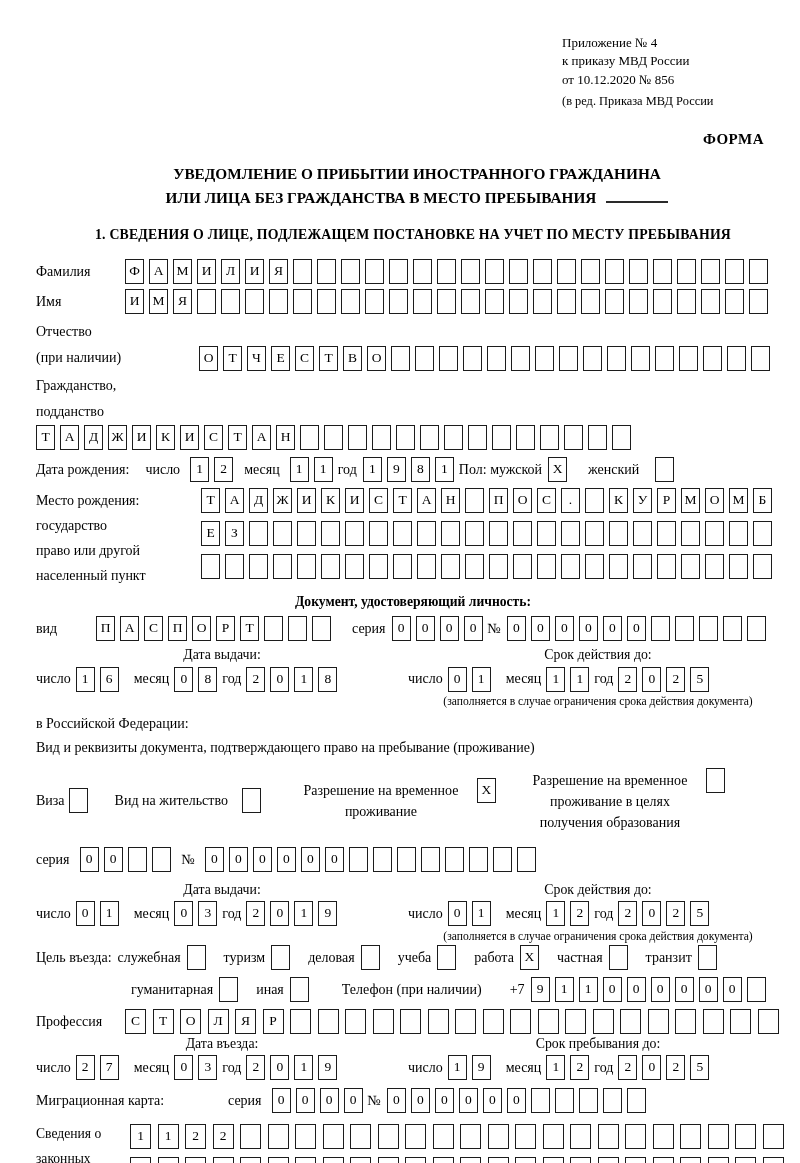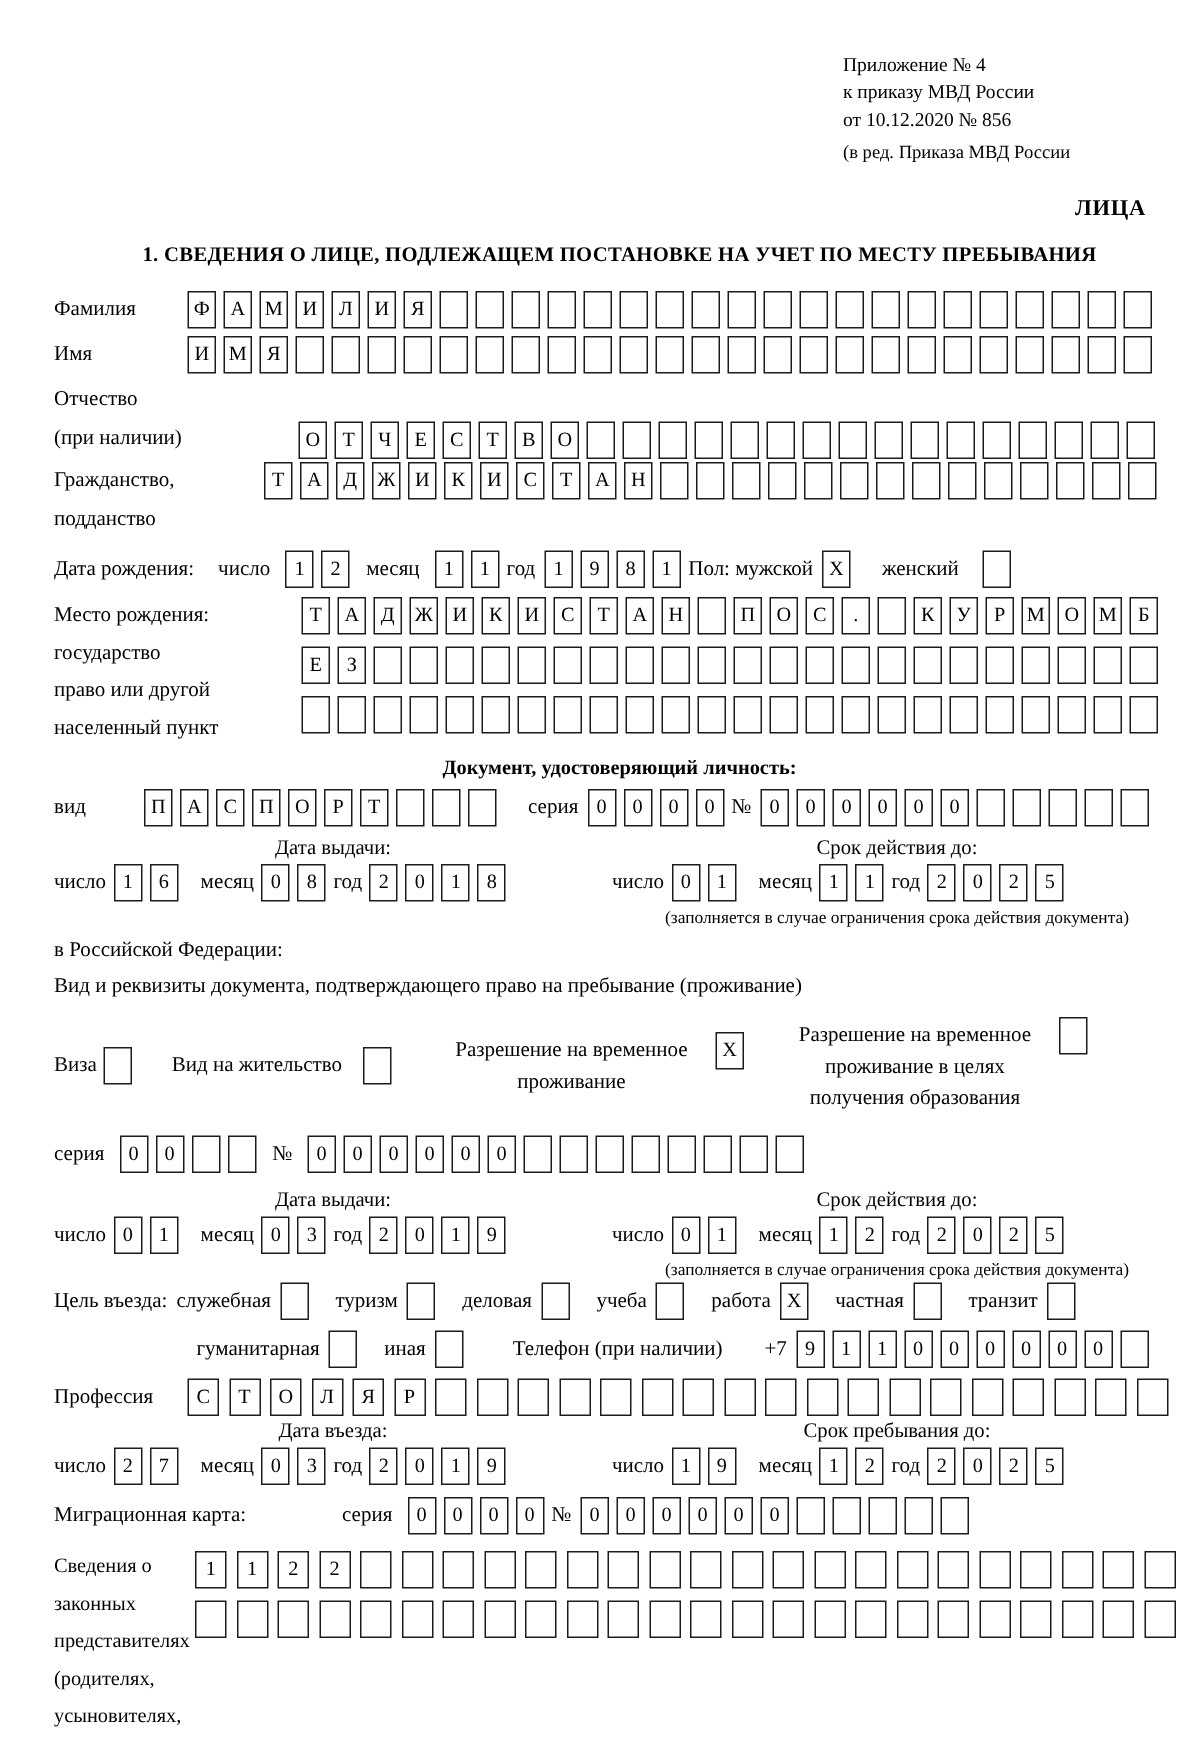--- a/index.html
+++ b/index.html
@@ -81,22 +81,26 @@
 <div class="page">
 
   <div class="hdr">
     <div>Приложение № 4</div>
     <div>к приказу МВД России</div>
     <div>от 10.12.2020 № 856</div>
     <div class="rev">
       <div>(в ред. Приказа МВД России</div>
     </div>
   </div>
-  <div class="forma">ЛИЦА</div>
-
+  <div class="forma">ФОРМА</div>
+
+  <div class="title">
+    <div>УВЕДОМЛЕНИЕ О ПРИБЫТИИ ИНОСТРАННОГО ГРАЖДАНИНА</div>
+    <div><span>ИЛИ ЛИЦА БЕЗ ГРАЖДАНСТВА В МЕСТО ПРЕБЫВАНИЯ</span><span class="title-underline"></span></div>
+  </div>
 
   <div class="sec-heading">1. СВЕДЕНИЯ О ЛИЦЕ, ПОДЛЕЖАЩЕМ ПОСТАНОВКЕ НА УЧЕТ ПО МЕСТУ ПРЕБЫВАНИЯ</div>
 
   <div class="row">
     <span class="lbl w89 lh25">Фамилия</span>
     <span class="cells">
         <span class="cell">Ф</span>
         <span class="cell">А</span>
         <span class="cell">М</span>
         <span class="cell">И</span>
@@ -183,21 +187,21 @@
         <span class="cell"></span>
         <span class="cell"></span>
         <span class="cell"></span>
         <span class="cell"></span>
         <span class="cell"></span>
         <span class="cell"></span>
         <span class="cell"></span>
       </span>
   </div>
 
-  <div class="row" style="margin-bottom:7px;">
+  <div class="row" style="margin-bottom:7px;flex-direction:column;">
     <span class="lbl pre w140">Гражданство,
 подданство</span>
     <span class="cells">
         <span class="cell">Т</span>
         <span class="cell">А</span>
         <span class="cell">Д</span>
         <span class="cell">Ж</span>
         <span class="cell">И</span>
         <span class="cell">К</span>
         <span class="cell">И</span>

